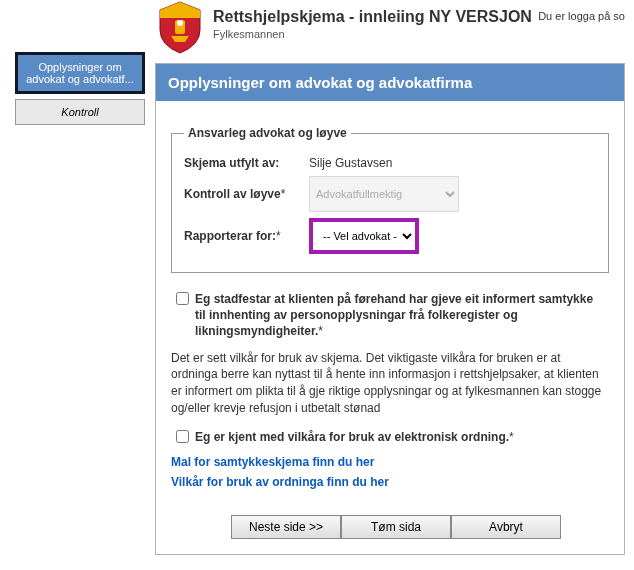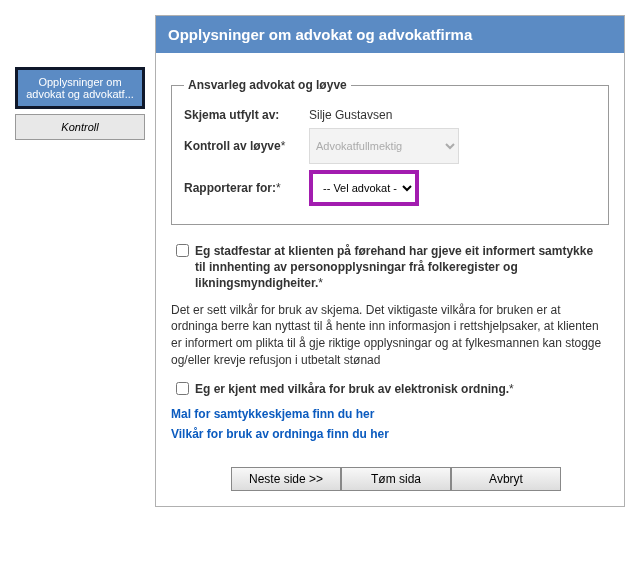--- a/index.html
+++ b/index.html
@@ -39,20 +39,34 @@
 </head>
 <body>
 
 <div class="page">
   <div class="sidebar">
     <div class="sidebar-btn active">Opplysninger om advokat og advokatf...</div>
     <div class="sidebar-btn secondary">Kontroll</div>
   </div>
 
   <div class="main">
+    <div class="header">
+      <svg class="crest" viewBox="0 0 50 55">
+        <path d="M25 2 L45 10 L45 30 Q45 45 25 53 Q5 45 5 30 L5 10 Z" fill="#c91f2e" stroke="#8a0f1a" stroke-width="1"></path>
+        <path d="M25 2 L45 10 L45 18 L5 18 L5 10 Z" fill="#f0b400"></path>
+        <rect x="20" y="20" width="10" height="14" fill="#f0b400" rx="2"></rect>
+        <circle cx="25" cy="23" r="3" fill="#fff"></circle>
+        <path d="M16 36 L34 36 L30 42 L20 42 Z" fill="#f0b400"></path>
+      </svg>
+      <div class="header-text">
+        <div class="page-title">Rettshjelpskjema - innleiing NY VERSJON</div>
+        <div class="subtitle">Fylkesmannen</div>
+      </div>
+      <div class="login-status">Du er logga på so</div>
+    </div>
 
     <div class="section-header">Opplysninger om advokat og advokatfirma</div>
 
     <div class="content-box">
 
       <fieldset>
         <legend>Ansvarleg advokat og løyve</legend>
 
         <div class="form-row">
           <div class="form-label">Skjema utfylt av:</div>

